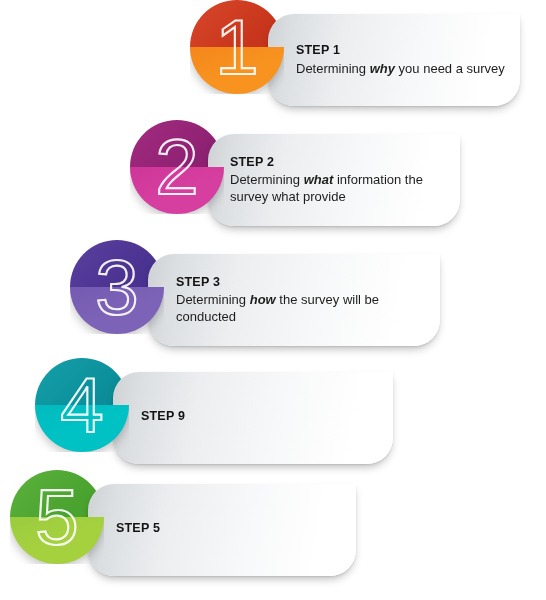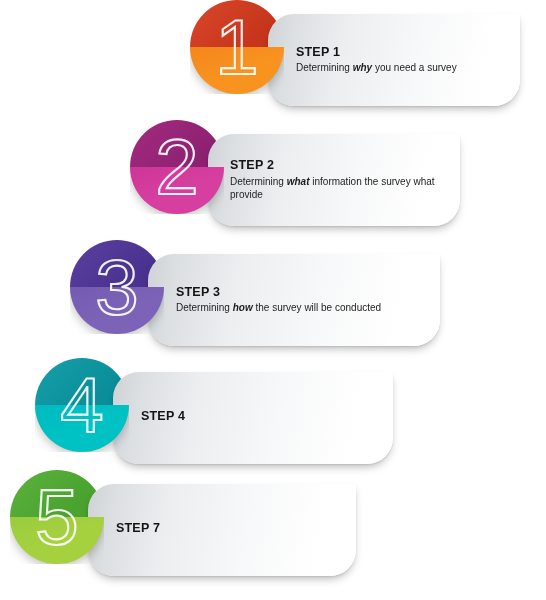--- a/index.html
+++ b/index.html
@@ -57,21 +57,21 @@
   .step-label {
     font-size: 12.5px;
     font-weight: bold;
     color: #141414;
     letter-spacing: 0.2px;
     line-height: 1.25;
     margin-bottom: 2px;
     white-space: nowrap;
   }
   .step-desc {
-    font-size: 10px;
+    font-size: 13px;
     font-weight: normal;
     color: #1d1d1d;
     line-height: 1.28;
   }
   .step-desc em {
     font-style: italic;
     font-weight: bold;
   }
 
   
@@ -184,33 +184,33 @@
         <div class="circle-top" style="background: linear-gradient(135deg, rgb(21, 160, 170) 0%, rgb(11, 142, 153) 55%, rgb(11, 142, 153) 100%);"></div>
         <div class="circle-bot" style="background: linear-gradient(160deg, rgb(0, 178, 184) 0%, rgb(0, 194, 196) 70%, rgb(0, 194, 196) 100%);"></div>
         <div class="num">
           <svg width="94" height="94" viewBox="0 0 94 94">
             <text x="47" y="74" text-anchor="middle">4</text>
           </svg>
         </div>
       </div>
       <div class="card" style="left: 113px; width: 280px;">
         <div class="card-inner" style="left: 28px;">
-          <div class="step-label">STEP 4</div>
+          <div class="step-label">STEP 9</div>
         </div>
       </div>
     </div>
     <div class="step-row" style="top: 470px;">
       <div class="circle-wrap" style="left: 10px;">
         <div class="circle-top" style="background: linear-gradient(135deg, rgb(91, 178, 60) 0%, rgb(74, 162, 47) 55%, rgb(74, 162, 47) 100%);"></div>
         <div class="circle-bot" style="background: linear-gradient(160deg, rgb(141, 198, 63) 0%, rgb(166, 209, 63) 70%, rgb(166, 209, 63) 100%);"></div>
         <div class="num">
           <svg width="94" height="94" viewBox="0 0 94 94">
             <text x="47" y="74" text-anchor="middle">5</text>
           </svg>
         </div>
       </div>
       <div class="card" style="left: 88px; width: 268px;">
         <div class="card-inner" style="left: 28px;">
-          <div class="step-label">STEP 7</div>
+          <div class="step-label">STEP 5</div>
         </div>
       </div>
     </div>
   </div>
 
 </body></html>

